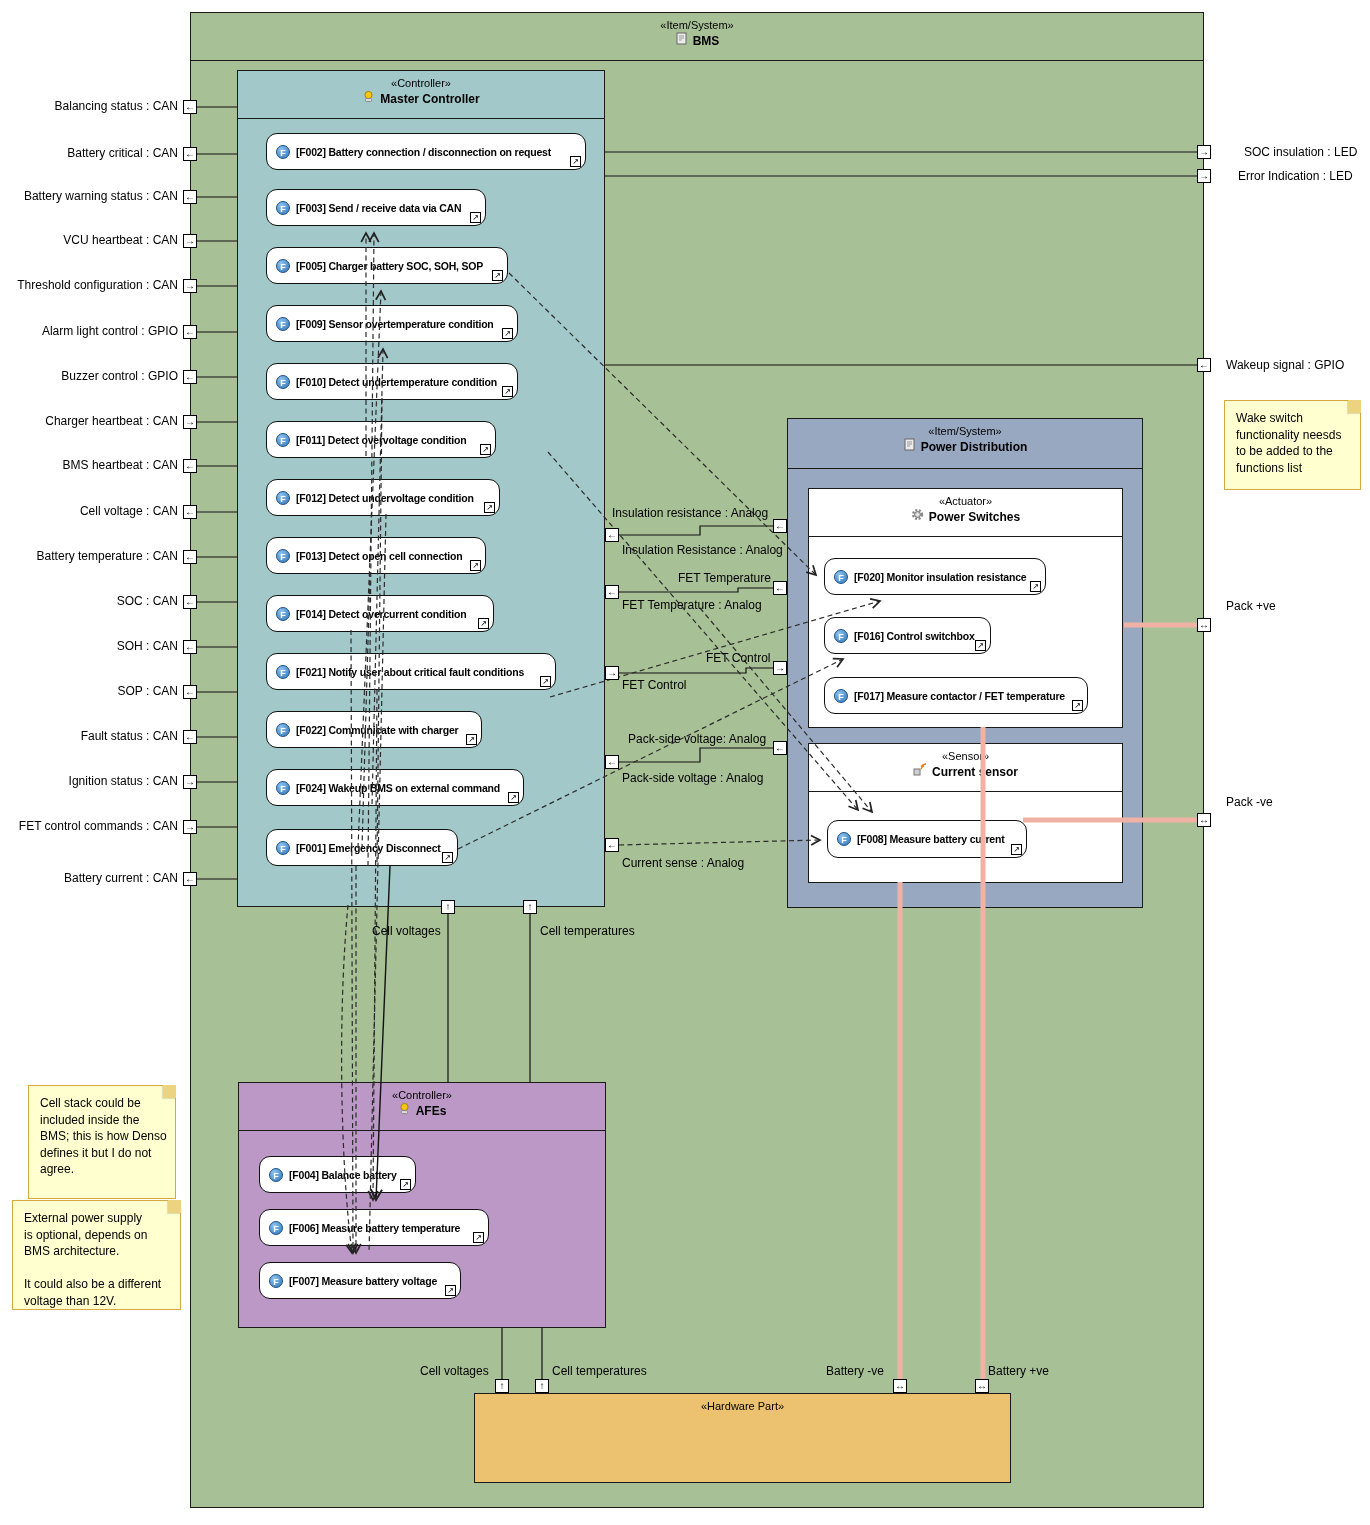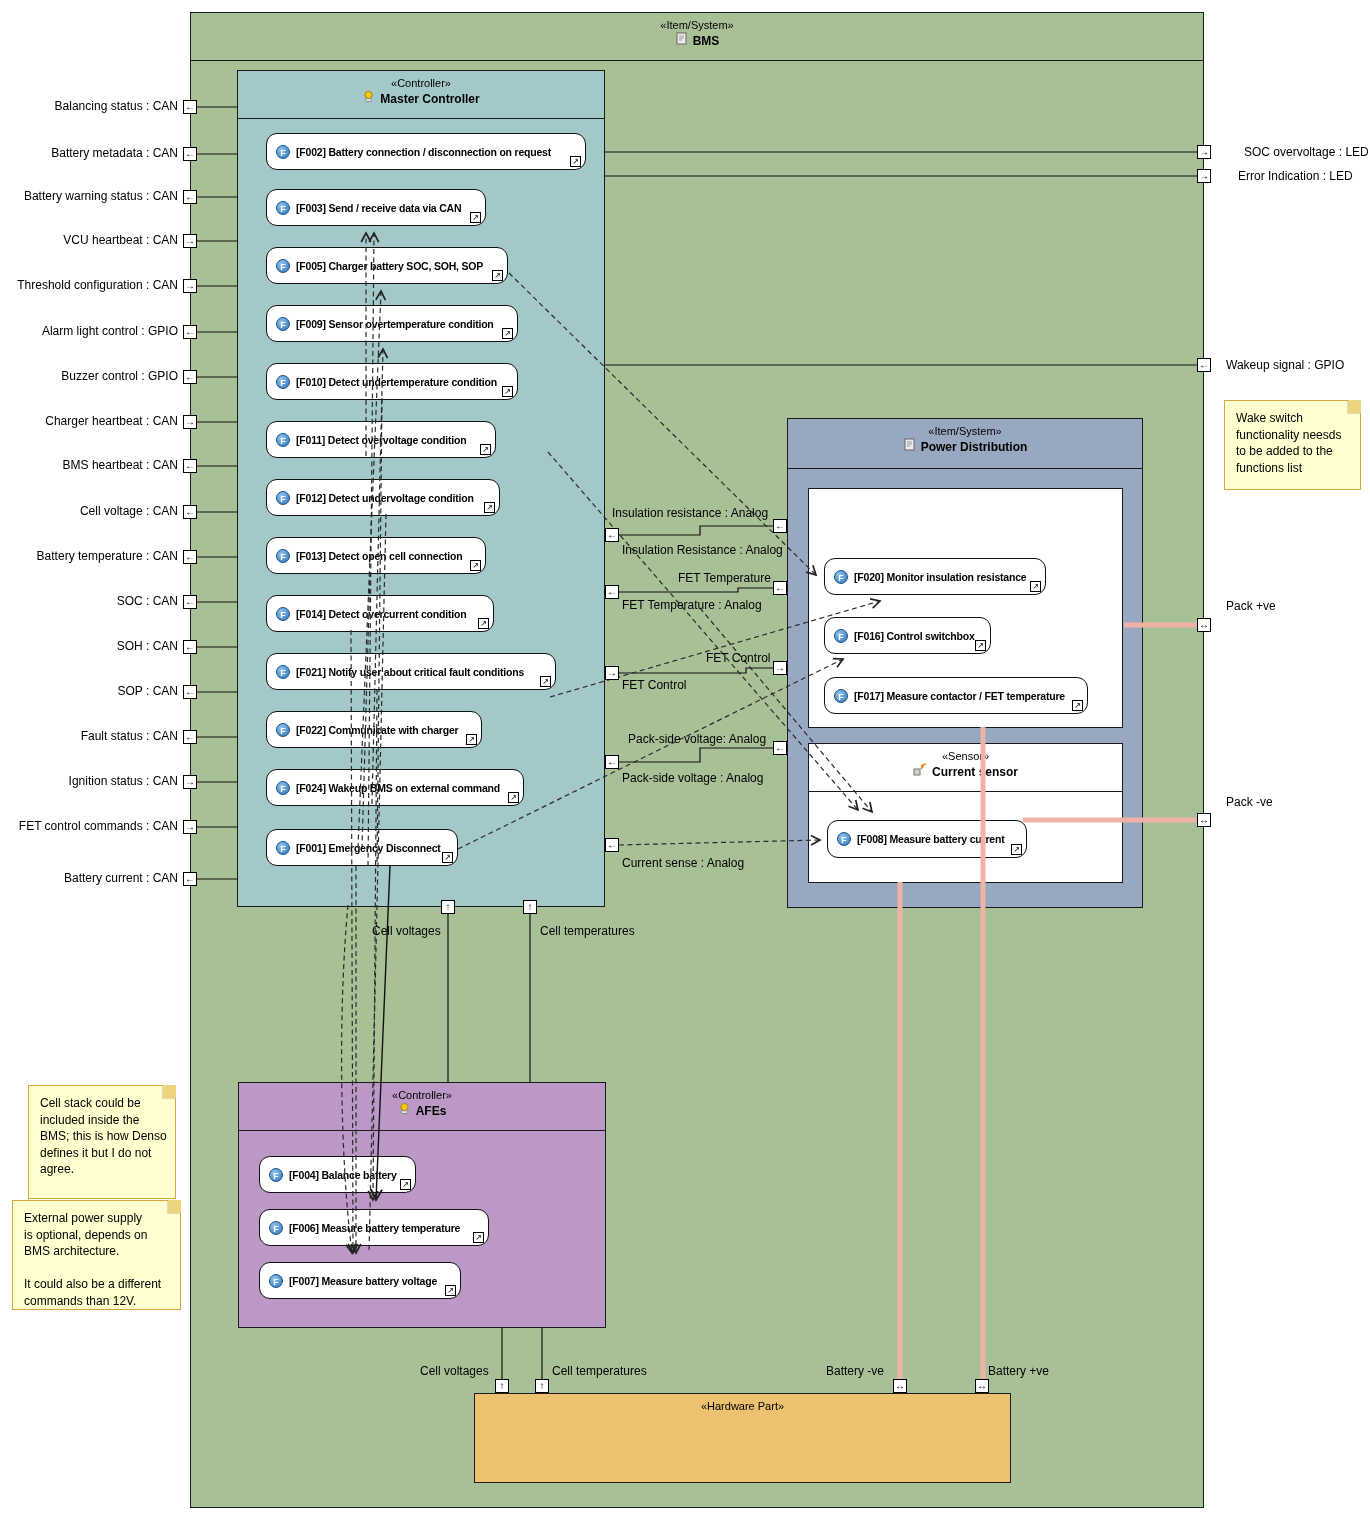--- a/index.html
+++ b/index.html
@@ -140,20 +140,31 @@
       <div class="bname">
         <span class="icon"><svg width="13" height="13">
               <rect x="2" y="1" width="9" height="11" fill="#ececec" stroke="#666"></rect>
               <path d="M4 4h5M4 6h5M4 8h3" stroke="#999" fill="none"></path>
             </svg></span>
         <span>Power Distribution</span>
       </div>
     </div>
 
     <div class="box" style="left:20px;top:69px;width:315px;height:240px;background:#fff;border-width:1.4px;">
+      <div class="hdr sep" style="height:48px;">
+        <div class="stereo">«Actuator»</div>
+        <div class="bname">
+          <span class="icon"><svg width="13" height="13">
+                <circle cx="6.5" cy="6.5" r="4.4" fill="none" stroke="#888" stroke-width="2.4" stroke-dasharray="2 1.6"></circle>
+                <circle cx="6.5" cy="6.5" r="3" fill="#c9c9c9" stroke="#777"></circle>
+                <circle cx="6.5" cy="6.5" r="1.2" fill="#f2f2f2"></circle>
+              </svg></span>
+          <span>Power Switches</span>
+        </div>
+      </div>
       <div class="func" style="left:15px;top:69px;width:222px;">
           <span class="ficon">F</span>
           <span class="flabel">[F020] Monitor insulation resistance</span>
           <span class="decomp">↗</span>
         </div>
       <div class="func" style="left:15px;top:128px;width:167px;">
           <span class="ficon">F</span>
           <span class="flabel">[F016] Control switchbox</span>
           <span class="decomp">↗</span>
         </div>
@@ -291,21 +302,21 @@
       <line x1="509" y1="273" x2="816" y2="575" marker-end="url(#arr)"></line>
       <line x1="548" y1="452" x2="858" y2="810" marker-end="url(#arr)"></line>
       <line x1="700" y1="608" x2="872" y2="812" marker-end="url(#arr)"></line>
       <line x1="458" y1="849" x2="843" y2="659" marker-end="url(#arr)"></line>
       <line x1="550" y1="697" x2="880" y2="601" marker-end="url(#arr)"></line>
       <line x1="619" y1="845" x2="820" y2="840" marker-end="url(#arr)"></line>
     </g>
   </svg>
 
   <div class="leftlbl" style="top:99px">Balancing status : CAN</div>
-  <div class="leftlbl" style="top:146px">Battery metadata : CAN</div>
+  <div class="leftlbl" style="top:146px">Battery critical : CAN</div>
   <div class="leftlbl" style="top:189px">Battery warning status : CAN</div>
   <div class="leftlbl" style="top:233px">VCU heartbeat : CAN</div>
   <div class="leftlbl" style="top:278px">Threshold configuration : CAN</div>
   <div class="leftlbl" style="top:324px">Alarm light control : GPIO</div>
   <div class="leftlbl" style="top:369px">Buzzer control : GPIO</div>
   <div class="leftlbl" style="top:414px">Charger heartbeat : CAN</div>
   <div class="leftlbl" style="top:458px">BMS heartbeat : CAN</div>
   <div class="leftlbl" style="top:504px">Cell voltage : CAN</div>
   <div class="leftlbl" style="top:549px">Battery temperature : CAN</div>
   <div class="leftlbl" style="top:594px">SOC : CAN</div>
@@ -334,21 +345,21 @@
   <div class="port" style="left:183px;top:775px">→</div>
   <div class="port" style="left:183px;top:820px">→</div>
   <div class="port" style="left:183px;top:872px">←</div>
 
   <div class="port" style="left:1197px;top:145px">→</div>
   <div class="port" style="left:1197px;top:169px">→</div>
   <div class="port" style="left:1197px;top:358px">←</div>
   <div class="port" style="left:1197px;top:618px">↔</div>
   <div class="port" style="left:1197px;top:813px">↔</div>
 
-  <div class="lbl" style="left:1244px;top:145px">SOC overvoltage : LED</div>
+  <div class="lbl" style="left:1244px;top:145px">SOC insulation : LED</div>
   <div class="lbl" style="left:1238px;top:169px">Error Indication : LED</div>
   <div class="lbl" style="left:1226px;top:358px">Wakeup signal : GPIO</div>
   <div class="lbl" style="left:1226px;top:599px">Pack +ve</div>
   <div class="lbl" style="left:1226px;top:795px">Pack -ve</div>
 
   <div class="port" style="left:605px;top:528px">←</div>
   <div class="port" style="left:605px;top:585px">←</div>
   <div class="port" style="left:605px;top:666px">→</div>
   <div class="port" style="left:605px;top:755px">←</div>
   <div class="port" style="left:605px;top:838px">←</div>
@@ -391,15 +402,15 @@
   <div class="note" style="left:28px;top:1085px;width:148px;height:114px;">Cell stack could be
 included inside the
 BMS; this is how Denso
 defines it but I do not
 agree.</div>
   <div class="note" style="left:12px;top:1200px;width:169px;height:110px;">External power supply
 is optional, depends on
 BMS architecture.
 
 It could also be a different
-commands than 12V.</div>
+voltage than 12V.</div>
 
 </div>
 
 </body></html>

